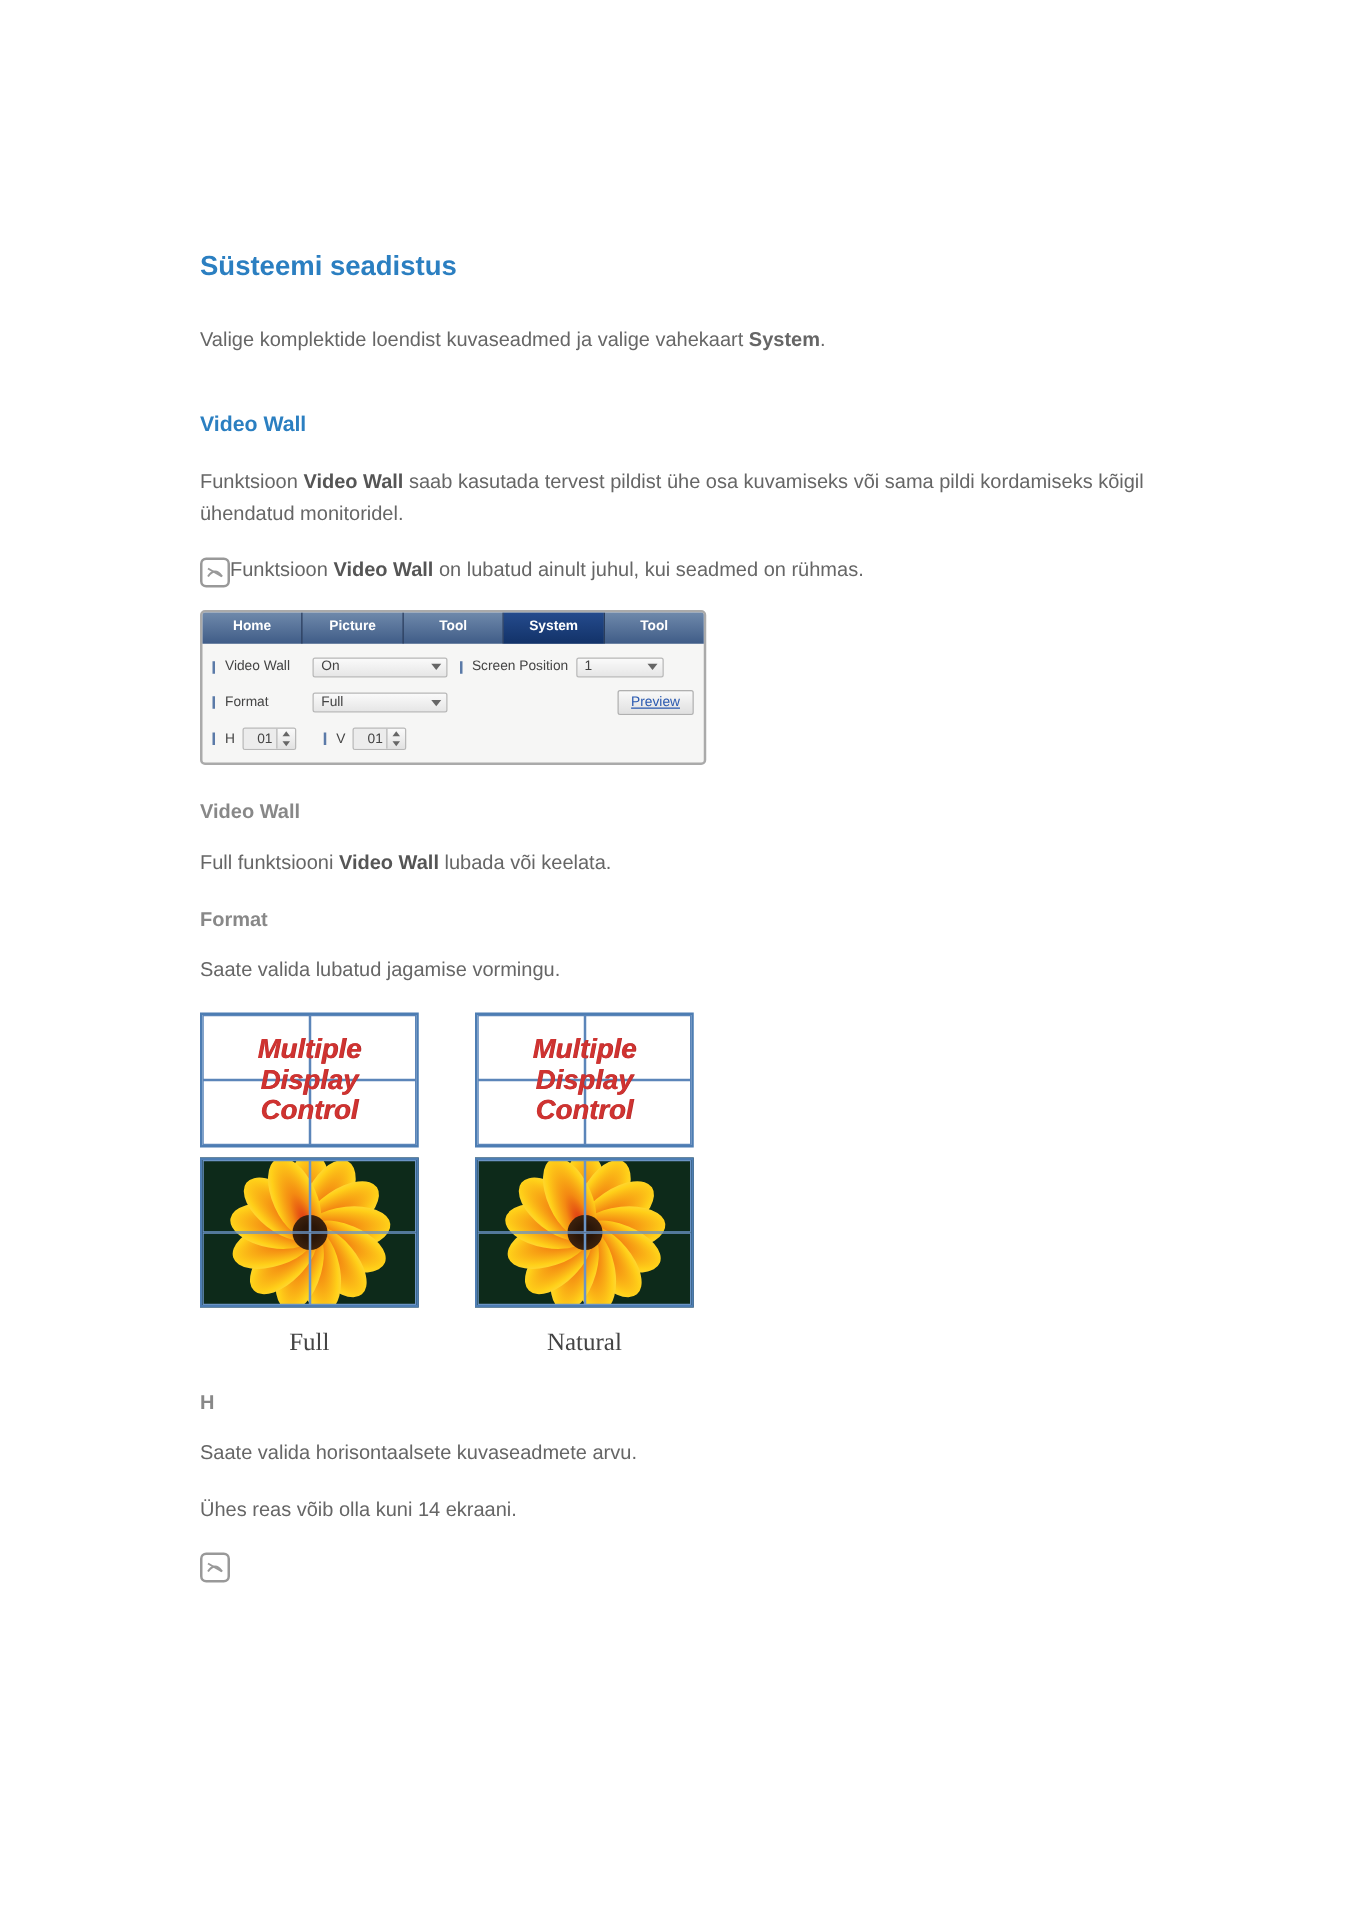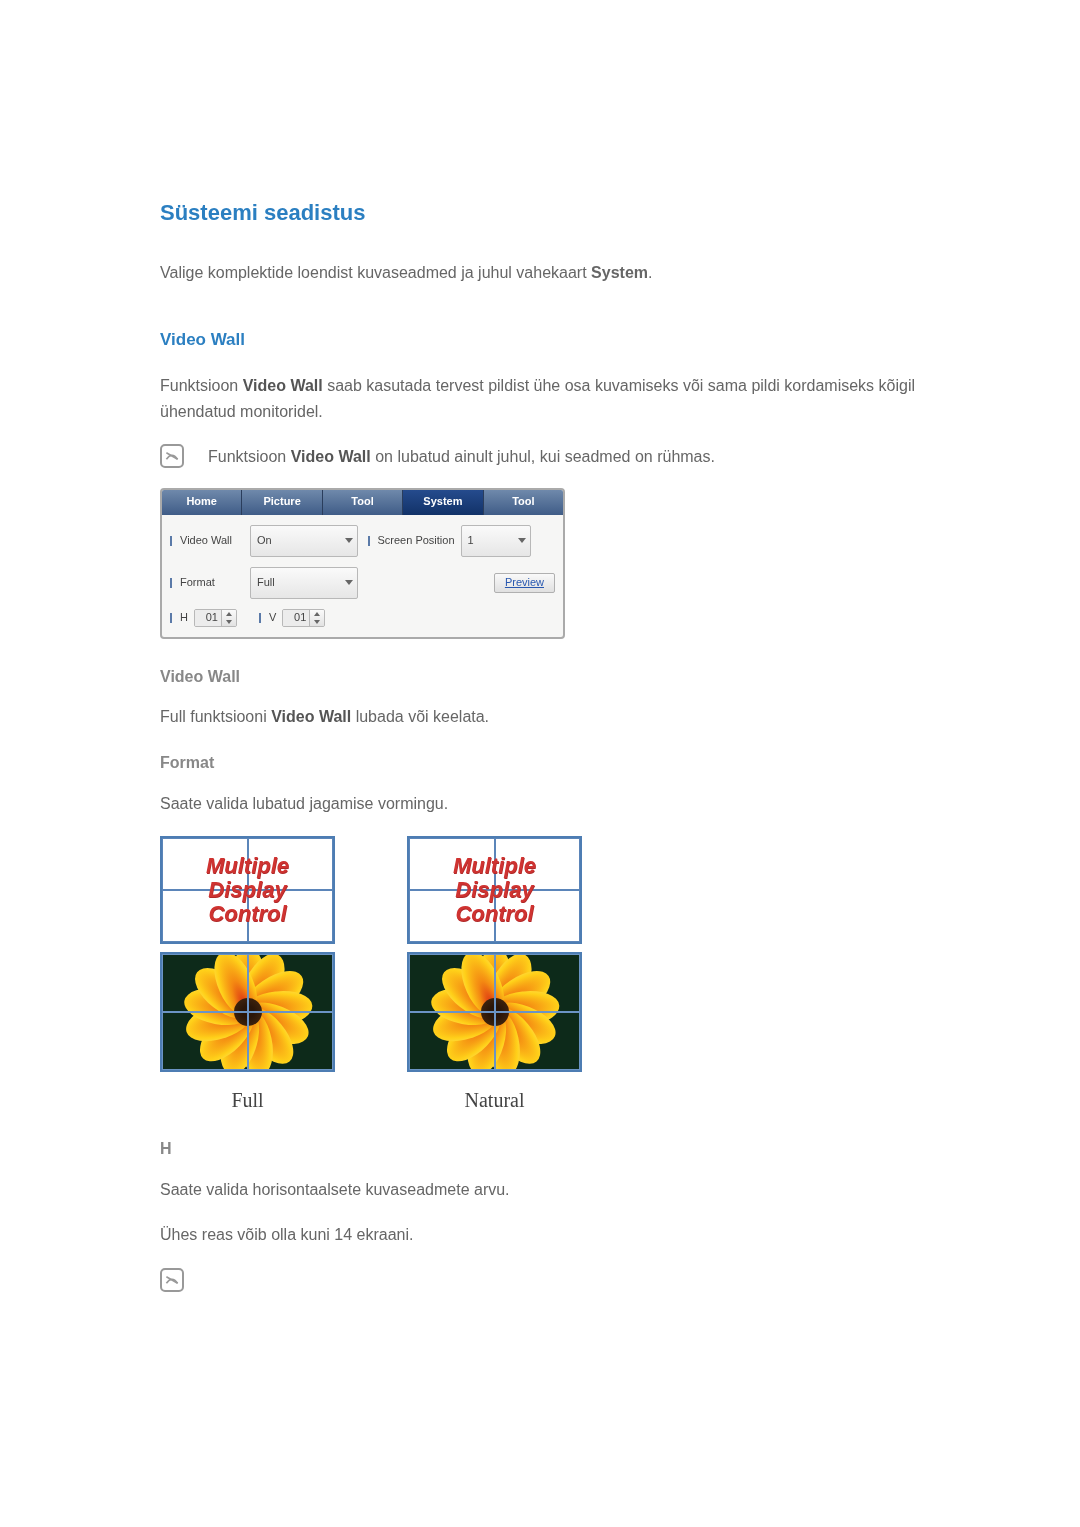--- a/index.html
+++ b/index.html
@@ -35,22 +35,22 @@
     .body-text {
       color: #666;
       margin-bottom: 20px;
     }
     .body-text strong {
       color: #555;
       font-weight: bold;
     }
     .note-row {
       display: flex;
-      align-items: flex-start;
-      gap: 24px;
+      align-items: flex-end;
+      gap: 0;
       margin-bottom: 18px;
     }
     .note-icon {
       width: 24px;
       height: 24px;
       border: 2px solid #999;
       border-radius: 5px;
       display: flex;
       align-items: center;
       justify-content: center;
@@ -124,21 +124,21 @@
       flex: 0 0 auto;
       font-size: 11px;
     }
     .select-box {
       display: flex;
       align-items: center;
       justify-content: space-between;
       background: linear-gradient(#fafafa, #e6e6e6);
       border: 1px solid #b8b8b8;
       border-radius: 2px;
-      height: 32px;
+      height: 16px;
       padding: 0 4px 0 6px;
       font-size: 11px;
       color: #444;
       min-width: 48px;
       gap: 44px;
     }
     .arrow-down {
       width: 0;
       height: 0;
       border-left: 4px solid transparent;
@@ -218,21 +218,21 @@
     .sub-hdr {
       color: #888;
       font-weight: bold;
       font-size: 16px;
       margin-top: 10px;
       margin-bottom: 15px;
     }
     
     .figs {
       display: flex;
-      gap: 72px;
+      gap: 45px;
       margin-top: 8px;
       margin-bottom: 20px;
     }
     .fig-col {
       display: flex;
       flex-direction: column;
       align-items: center;
     }
     .fig-top {
       width: 175px;
@@ -318,21 +318,21 @@
       font-size: 20px;
       color: #444;
     }
   </style>
 </head>
 <body>
 
 <h1 class="title-main">Süsteemi seadistus</h1>
 
 <p class="intro-text">
-  <span>Valige komplektide loendist kuvaseadmed ja juhul vahekaart </span><strong>System</strong><span>.</span>
+  <span>Valige komplektide loendist kuvaseadmed ja valige vahekaart </span><strong>System</strong><span>.</span>
 </p>
 
 <h2 class="title-sub">Video Wall</h2>
 
 <p class="body-text">
   <span>Funktsioon </span><strong>Video Wall</strong><span> saab kasutada tervest pildist ühe osa kuvamiseks või sama pildi kordamiseks kõigil ühendatud monitoridel.</span>
 </p>
 
 <div class="note-row">
   <div class="note-icon">

